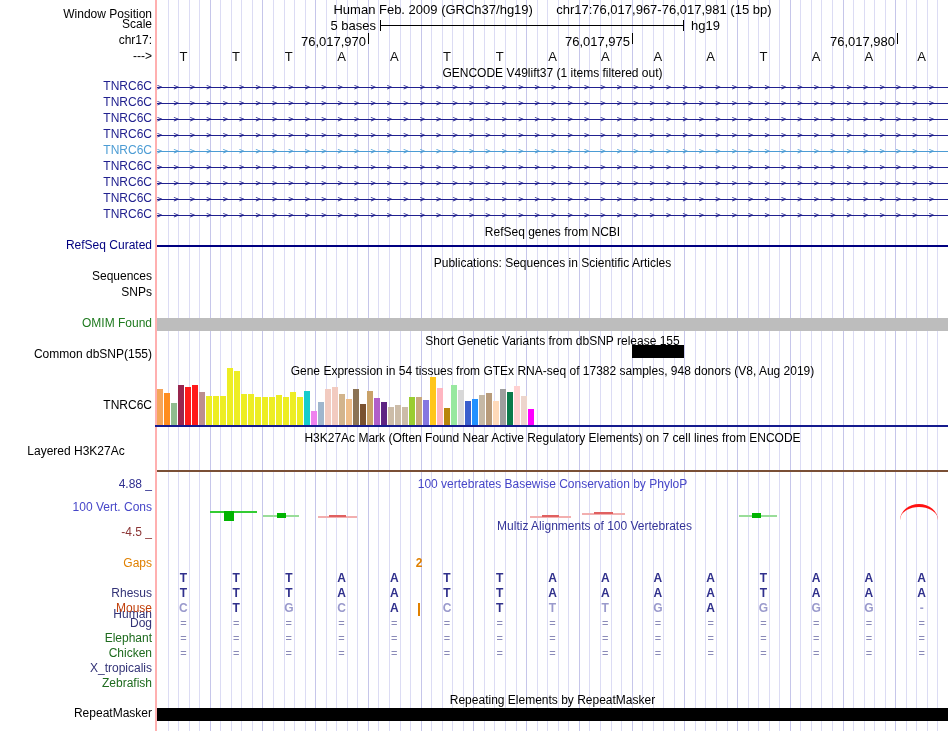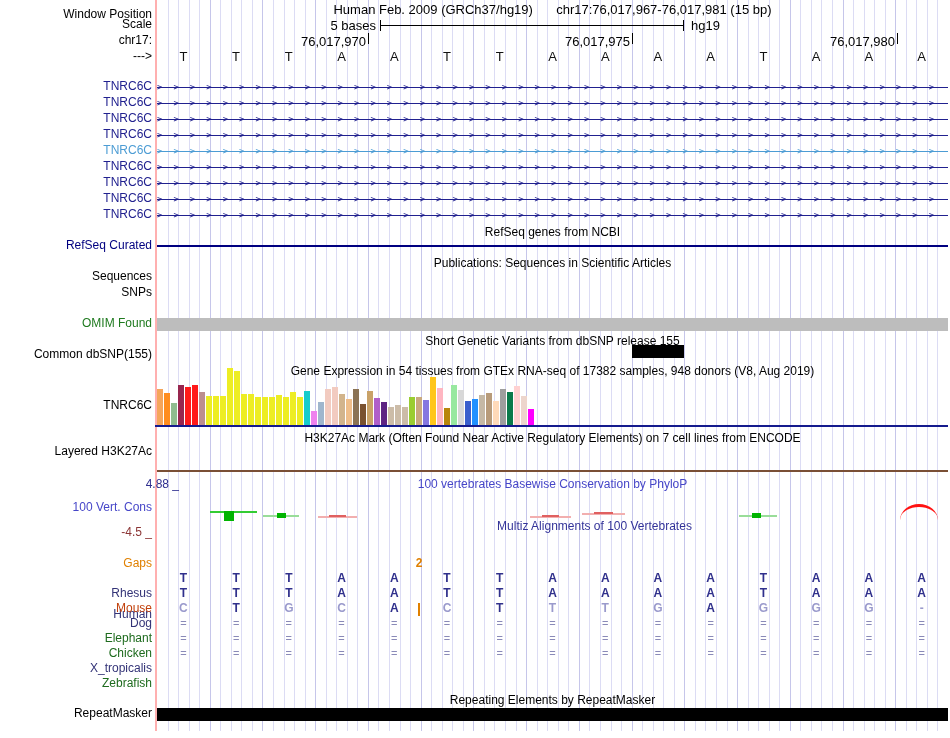--- a/index.html
+++ b/index.html
@@ -135,20 +135,21 @@
       <div class="base" style="left: 552.5px; top: 50px;">A</div>
       <div class="base" style="left: 605.233px; top: 50px;">A</div>
       <div class="base" style="left: 657.967px; top: 50px;">A</div>
       <div class="base" style="left: 710.7px; top: 50px;">A</div>
       <div class="base" style="left: 763.433px; top: 50px;">T</div>
       <div class="base" style="left: 816.167px; top: 50px;">A</div>
       <div class="base" style="left: 868.9px; top: 50px;">A</div>
       <div class="base" style="left: 921.633px; top: 50px;">A</div>
     </div>
 
+  <div class="title" style="top:67px;">GENCODE V49lift37 (1 items filtered out)</div>
   <div id="gencode">
       <div class="lbl" style="top: 80px; color: rgb(33, 33, 143);">TNRC6C</div>
       <div class="arrowrow" style="top: 82px; color: rgb(33, 33, 143); background-image: linear-gradient(rgb(33, 33, 143), rgb(33, 33, 143));">&gt;&gt;&gt;&gt;&gt;&gt;&gt;&gt;&gt;&gt;&gt;&gt;&gt;&gt;&gt;&gt;&gt;&gt;&gt;&gt;&gt;&gt;&gt;&gt;&gt;&gt;&gt;&gt;&gt;&gt;&gt;&gt;&gt;&gt;&gt;&gt;&gt;&gt;&gt;&gt;&gt;&gt;&gt;&gt;&gt;&gt;&gt;&gt;</div>
       <div class="lbl" style="top: 96px; color: rgb(33, 33, 143);">TNRC6C</div>
       <div class="arrowrow" style="top: 98px; color: rgb(33, 33, 143); background-image: linear-gradient(rgb(33, 33, 143), rgb(33, 33, 143));">&gt;&gt;&gt;&gt;&gt;&gt;&gt;&gt;&gt;&gt;&gt;&gt;&gt;&gt;&gt;&gt;&gt;&gt;&gt;&gt;&gt;&gt;&gt;&gt;&gt;&gt;&gt;&gt;&gt;&gt;&gt;&gt;&gt;&gt;&gt;&gt;&gt;&gt;&gt;&gt;&gt;&gt;&gt;&gt;&gt;&gt;&gt;&gt;</div>
       <div class="lbl" style="top: 112px; color: rgb(33, 33, 143);">TNRC6C</div>
       <div class="arrowrow" style="top: 114px; color: rgb(33, 33, 143); background-image: linear-gradient(rgb(33, 33, 143), rgb(33, 33, 143));">&gt;&gt;&gt;&gt;&gt;&gt;&gt;&gt;&gt;&gt;&gt;&gt;&gt;&gt;&gt;&gt;&gt;&gt;&gt;&gt;&gt;&gt;&gt;&gt;&gt;&gt;&gt;&gt;&gt;&gt;&gt;&gt;&gt;&gt;&gt;&gt;&gt;&gt;&gt;&gt;&gt;&gt;&gt;&gt;&gt;&gt;&gt;&gt;</div>
       <div class="lbl" style="top: 128px; color: rgb(33, 33, 143);">TNRC6C</div>
       <div class="arrowrow" style="top: 130px; color: rgb(33, 33, 143); background-image: linear-gradient(rgb(33, 33, 143), rgb(33, 33, 143));">&gt;&gt;&gt;&gt;&gt;&gt;&gt;&gt;&gt;&gt;&gt;&gt;&gt;&gt;&gt;&gt;&gt;&gt;&gt;&gt;&gt;&gt;&gt;&gt;&gt;&gt;&gt;&gt;&gt;&gt;&gt;&gt;&gt;&gt;&gt;&gt;&gt;&gt;&gt;&gt;&gt;&gt;&gt;&gt;&gt;&gt;&gt;&gt;</div>
       <div class="lbl" style="top: 144px; color: rgb(76, 156, 212);">TNRC6C</div>
@@ -232,25 +233,25 @@
       <div class="bar" style="left: 493px; top: 401px; height: 24px; background: rgb(255, 218, 185);"></div>
       <div class="bar" style="left: 500px; top: 389px; height: 36px; background: rgb(158, 158, 158);"></div>
       <div class="bar" style="left: 507px; top: 392px; height: 33px; background: rgb(11, 122, 75);"></div>
       <div class="bar" style="left: 514px; top: 386px; height: 39px; background: rgb(255, 209, 209);"></div>
       <div class="bar" style="left: 521px; top: 396px; height: 29px; background: rgb(237, 213, 204);"></div>
       <div class="bar" style="left: 528px; top: 409px; height: 16px; background: rgb(255, 0, 255);"></div>
     </div>
   <div class="abs" id="gtex-axis" style="left: 155px; top: 425px; width: 793px; height: 2px; background: rgb(21, 27, 141);"></div>
 
   <div class="title" style="top:432px;">H3K27Ac Mark (Often Found Near Active Regulatory Elements) on 7 cell lines from ENCODE</div>
-  <div class="lbl" style="top:445px;">Layered H3K27Ac</div>
+  <div class="lbl" style="top:445px;text-align:center;">Layered H3K27Ac</div>
   <div class="abs" id="h3k27ac-line" style="left: 157px; top: 470px; width: 791px; height: 2px; background: rgb(122, 79, 53);"></div>
 
   <div class="title" style="top: 478px; color: rgb(70, 70, 200);" id="cons-title">100 vertebrates Basewise Conservation by PhyloP</div>
-  <div class="lbl" style="top: 478px; color: rgb(47, 47, 143); padding-left: 27px;" id="cons-max">4.88 _</div>
+  <div class="lbl" style="top: 478px; color: rgb(47, 47, 143);" id="cons-max">4.88 _</div>
   <div class="lbl" style="top: 501px; color: rgb(70, 70, 200);" id="cons-label">100 Vert. Cons</div>
   <div class="lbl" style="top: 526px; color: rgb(139, 53, 53);" id="cons-min">-4.5 _</div>
   <div id="cons-marks">
       <div class="abs" style="left: 210px; top: 511px; width: 47px; height: 2px; background: rgb(51, 204, 51);"></div>
       <div class="abs" style="left: 224px; top: 511px; width: 10px; height: 10px; background: rgb(0, 180, 0);"></div>
       <div class="abs" style="left: 263px; top: 515px; width: 36px; height: 2px; background: rgb(153, 221, 153);"></div>
       <div class="abs" style="left: 277px; top: 513px; width: 9px; height: 5px; background: rgb(0, 180, 0);"></div>
       <div class="abs" style="left: 318px; top: 516px; width: 39px; height: 2px; background: rgb(242, 175, 175);"></div>
       <div class="abs" style="left: 329px; top: 515px; width: 17px; height: 2px; background: rgb(224, 96, 96);"></div>
       <div class="abs" style="left: 530px; top: 516px; width: 41px; height: 2px; background: rgb(242, 175, 175);"></div>

